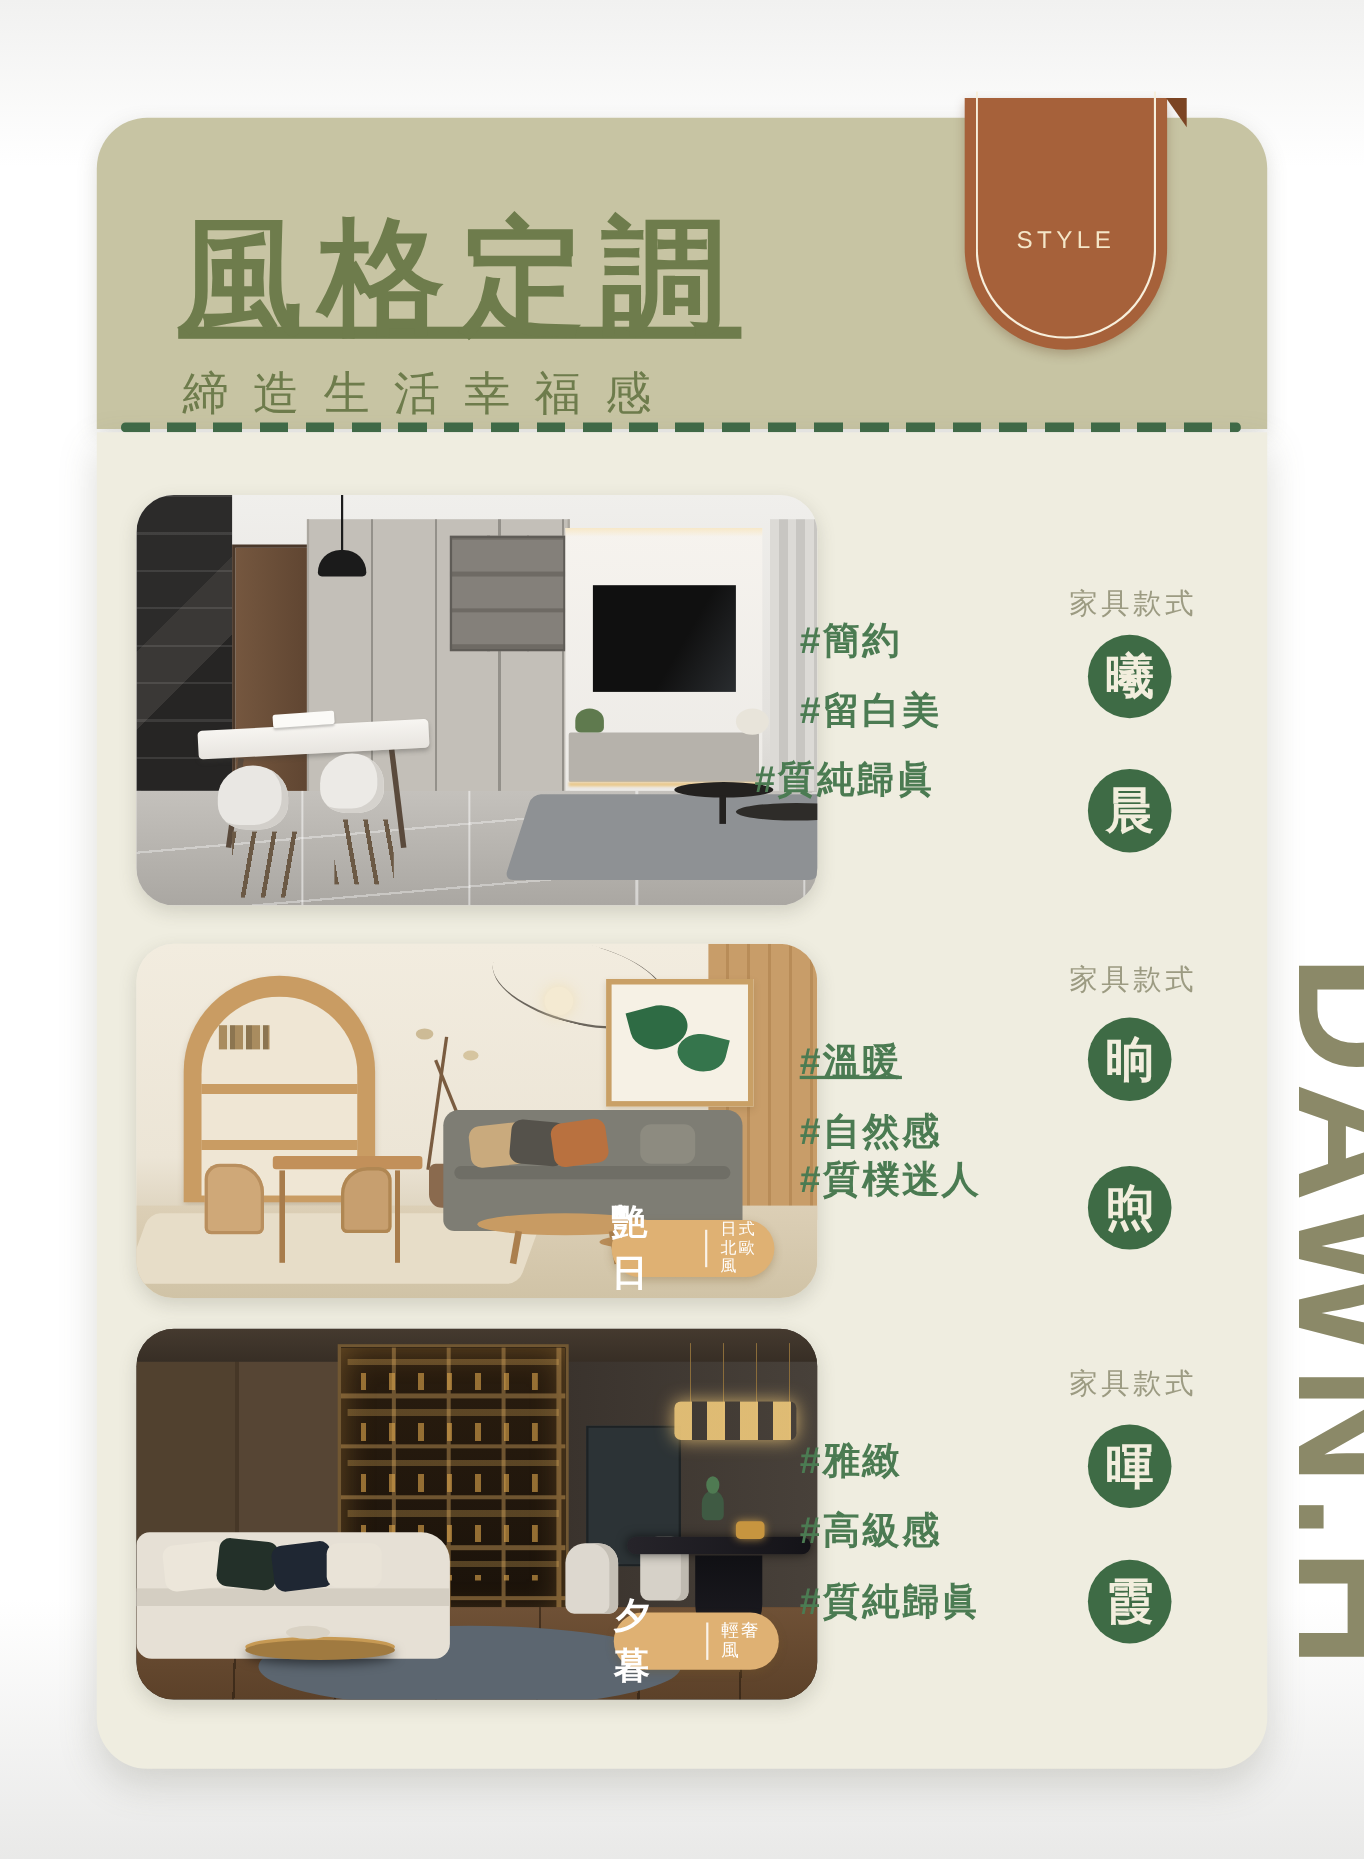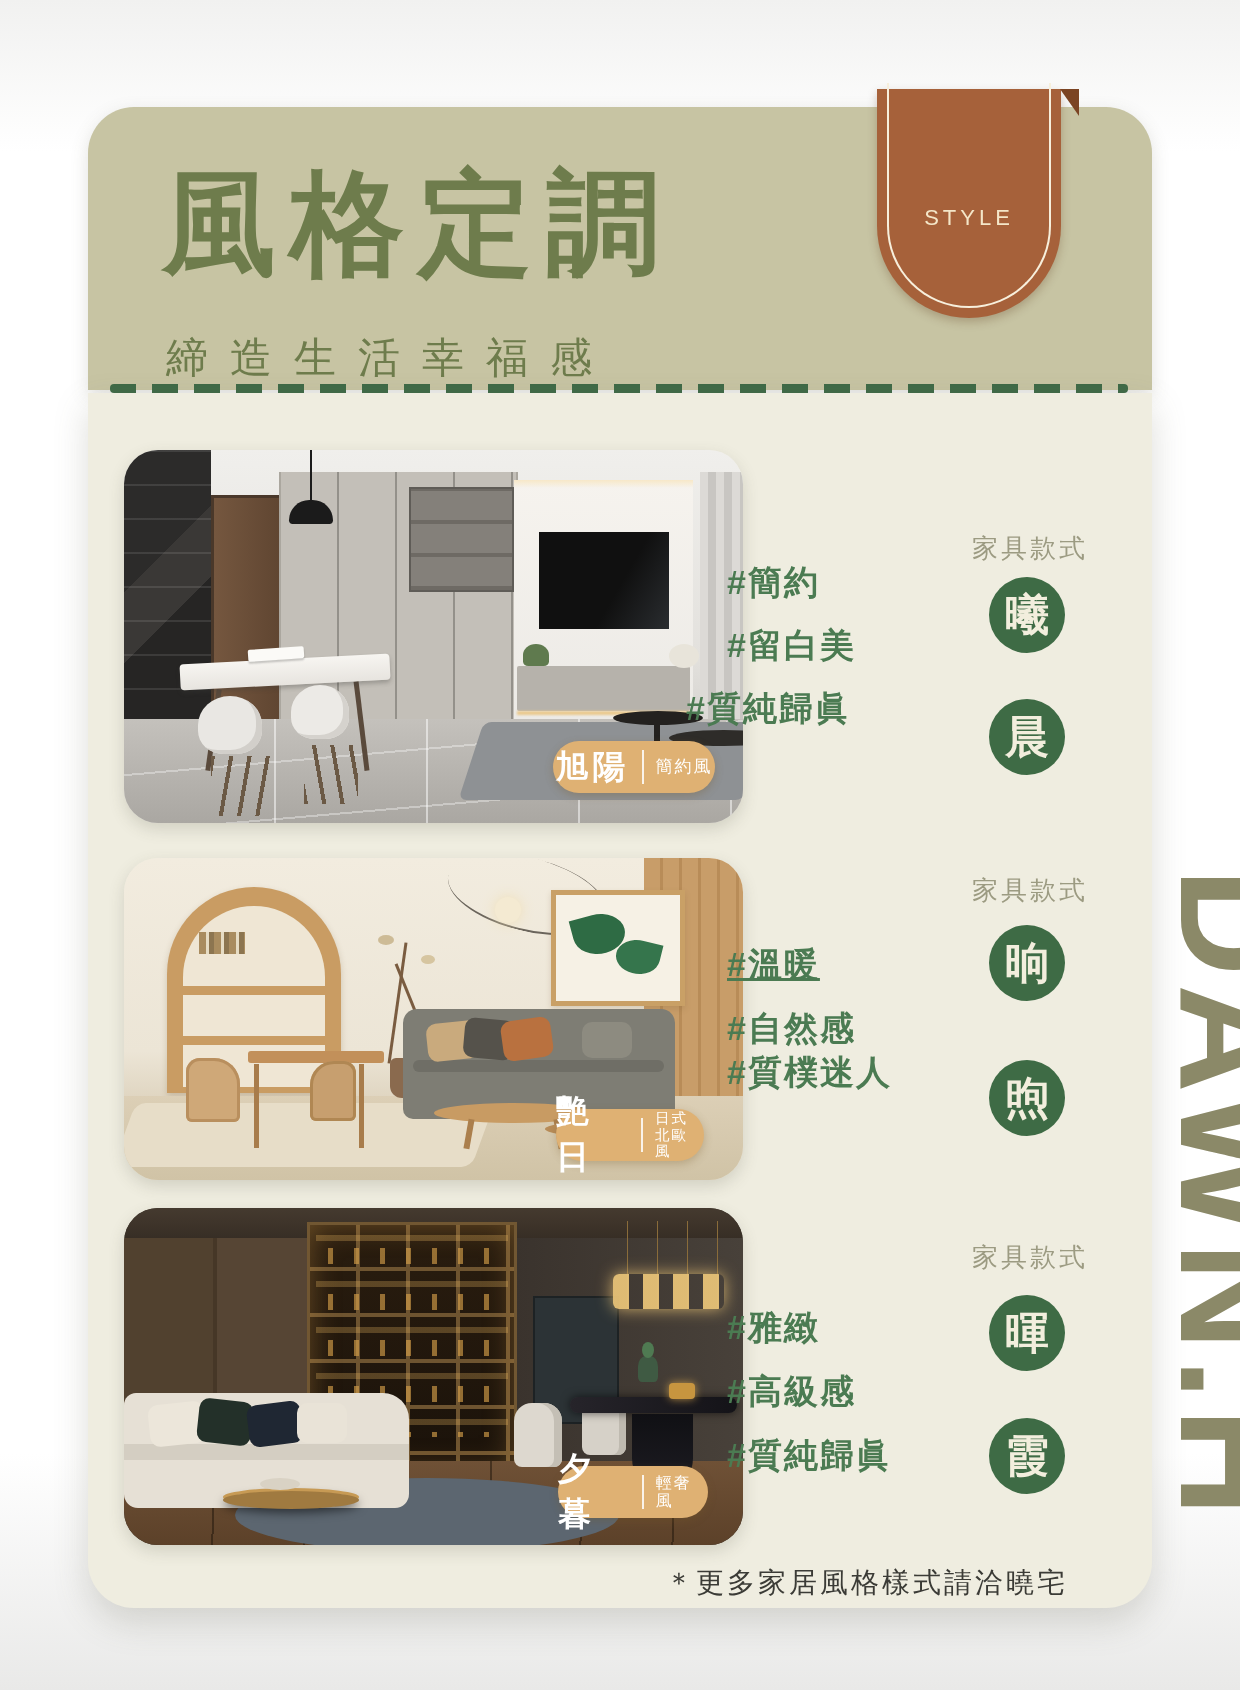--- a/index.html
+++ b/index.html
@@ -4,22 +4,22 @@
 <style>
   html,body{margin:0;padding:0;}
   body{font-family:"Liberation Sans","DejaVu Sans",sans-serif;background:#e9e9e9;}
   .canvas{position:relative;width:1240px;height:1690px;overflow:hidden;margin:0 auto;
     background:linear-gradient(180deg,#f1f1f0 0%,#ffffff 9%,#ffffff 86%,#e9e9e8 100%);}
   .abs{position:absolute;}
 
   
   .header-card{left:88px;top:107px;width:1064px;height:283px;background:#c7c4a3;
     border-radius:46px 46px 0 0;box-shadow:0 6px 18px rgba(90,90,70,.18);}
-  .main-title{left:162px;top:164px;font-size:114px;line-height:1.05;font-weight:700;
-    letter-spacing:14px;color:#6e7c4c;}
+  .main-title{left:162px;top:193px;font-size:114px;line-height:1.05;font-weight:700;
+    letter-spacing:14px;color:#6e7c4c;text-decoration:underline;}
   .sub-title{left:166px;top:330px;font-size:42px;font-weight:500;letter-spacing:22px;color:#6e7c4c;}
 
   
   .ribbon{left:877px;top:89px;width:184px;height:229px;background:#a6613a;
     border-radius:0 0 92px 92px;box-shadow:0 4px 10px rgba(80,40,10,.25);}
   .ribbon-line{position:absolute;left:10px;right:10px;top:-6px;bottom:10px;
     border:2.5px solid #f7efdc;border-radius:0 0 82px 82px;border-top:none;}
   .ribbon-fold{left:1060px;top:89px;width:19px;height:27px;background:#7b4423;
     clip-path:polygon(0 0,100% 0,100% 100%);}
   .ribbon-text{position:absolute;left:0;right:0;top:116px;text-align:center;
@@ -253,25 +253,20 @@
     <div class="abs p1-table"></div>
     <div class="abs p1-book"></div>
     <div class="abs p1-clegs"></div>
     <div class="abs p1-clegs2"></div>
     <div class="abs p1-chair1"></div>
     <div class="abs p1-chair2"></div>
     <div class="abs p1-side1"></div>
     <div class="abs p1-side2"></div>
     <div class="abs p1-flower"></div>
   </div>
-  <div class="abs badge badge1">
-    <span class="bname">旭陽</span>
-    <span class="bdiv"></span>
-    <span class="btype">簡約風</span>
-  </div>
   <div class="abs furn-label s-label1">家具款式</div>
   <div class="abs hashtag s-h1a">#簡約</div>
   <div class="abs hashtag s-h1b">#留白美</div>
   <div class="abs hashtag s-h1c">#質純歸眞</div>
   <div class="abs furn-circle s-c1a">曦</div>
   <div class="abs furn-circle s-c1b">晨</div>
 
   <div class="abs photo p2">
     <div class="abs p2-wood-right"></div>
     <div class="abs p2-arch">
@@ -349,17 +344,16 @@
     <span class="bdiv"></span>
     <span class="btype" style="font-size:16px">輕奢風</span>
   </div>
   <div class="abs furn-label s-label3">家具款式</div>
   <div class="abs hashtag s-h3a">#雅緻</div>
   <div class="abs hashtag s-h3b">#高級感</div>
   <div class="abs hashtag s-h3c">#質純歸眞</div>
   <div class="abs furn-circle s-c3a">暉</div>
   <div class="abs furn-circle s-c3b">霞</div>
 
-  <div class="abs note">＊更多家居風格樣式請洽曉宅</div>
 
   <div class="abs watermark">DAWN.H</div>
 
 </div>
 
 </body></html>

